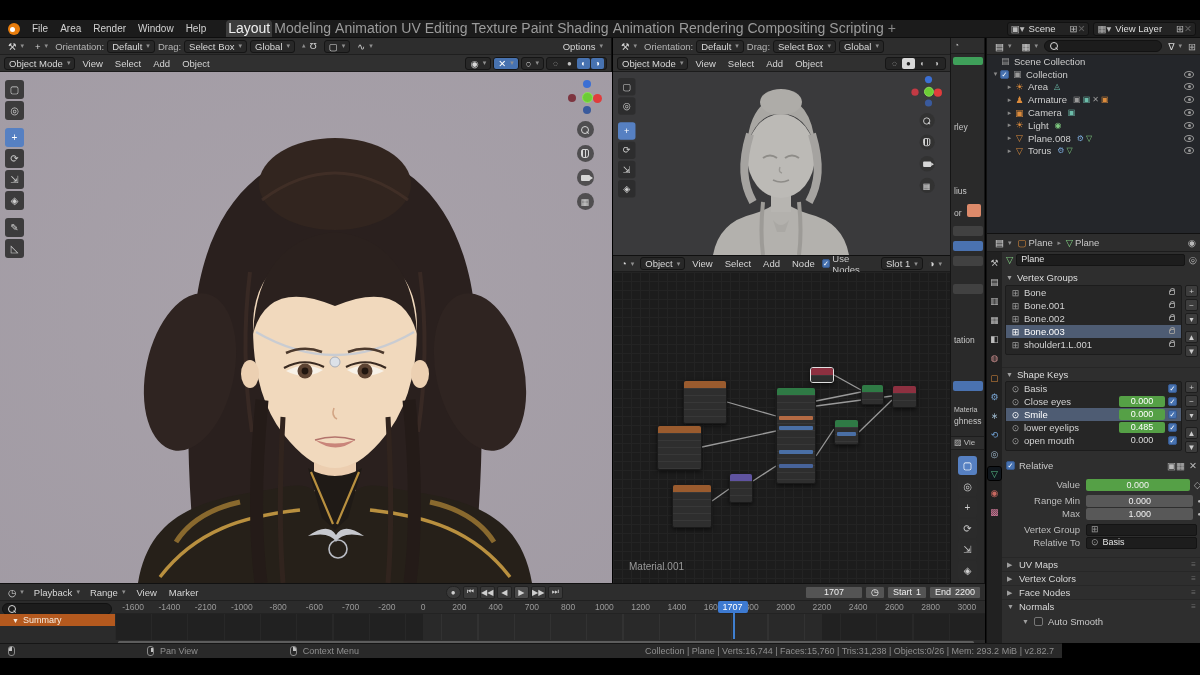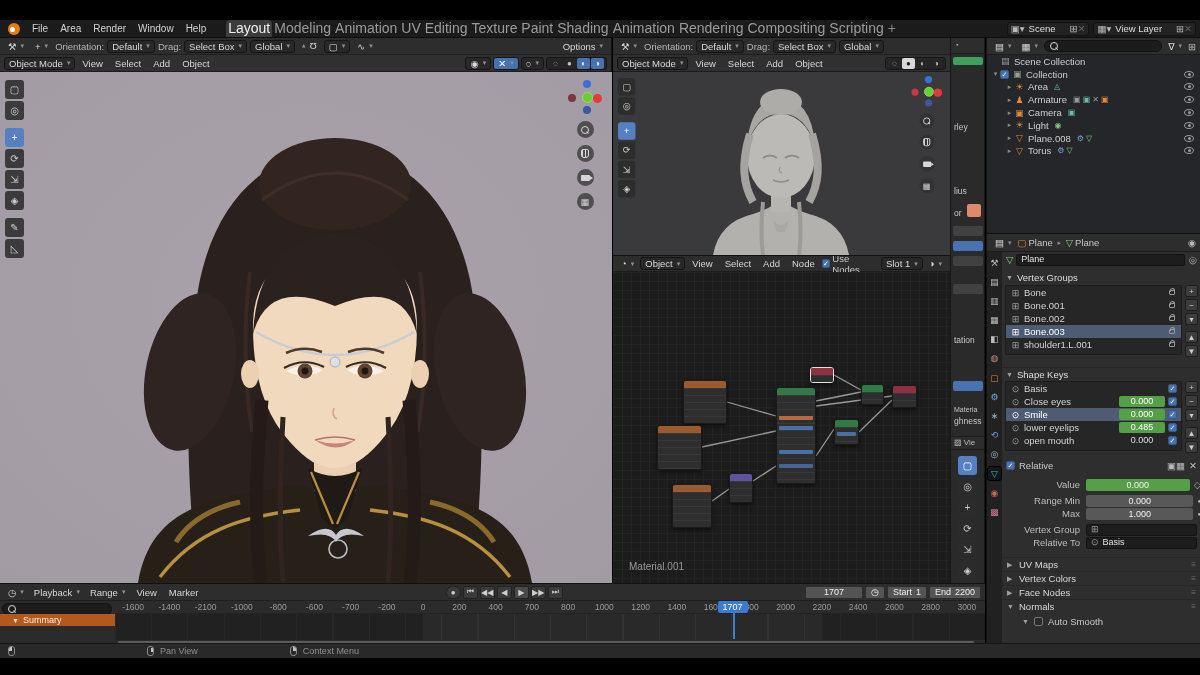--- a/index.html
+++ b/index.html
@@ -102,21 +102,21 @@
   .framefield{height:13px;background:#545454;border:1px solid #2e2e2e;border-radius:2px;color:#f0f0f0;font-size:9px;display:flex;align-items:center;justify-content:center;padding:0 5px;gap:4px}
   .ruler{position:absolute;left:115px;top:17px;width:870px;height:13px;display:flex;font-size:8.5px;color:#9a9a9a;overflow:hidden;border-bottom:1px solid #232323}
   .tick{flex:1;text-align:center;line-height:13px}
   .dope{position:absolute;left:115px;top:30px;width:870px;height:26px;background:#292929;background-image:repeating-linear-gradient(90deg,#323232 0 1px,transparent 1px 36.25px)}
   .dimzone{position:absolute;top:0;bottom:0;background:#00000030}
   .summary{position:absolute;left:0;top:30px;width:115px;height:12px;background:#b4591e;color:#f7ede2;font-size:9px;display:flex;align-items:center;gap:4px;padding:0 12px}
   .playline{position:absolute;top:17px;bottom:4px;width:2px;background:#3f7fd0}
   .playchip{position:absolute;top:17px;height:12px;background:#3d7ad1;color:#fff;border-radius:2px;font-size:9px;line-height:12px;padding:0 5px;transform:translateX(-50%)}
   .hscroll{position:absolute;left:118px;top:57px;width:856px;height:3px;border-radius:2px;background:#5d5d5d}
   
-  .status{left:0;top:643px;width:1200px;height:15px;background:#292929;border-top:1px solid #161616;display:flex;align-items:center;font-size:9px;color:#8f8f8f;padding:0 8px;gap:6px}
+  .status{left:0;top:643px;width:1062px;height:15px;background:#292929;border-top:1px solid #161616;display:flex;align-items:center;font-size:9px;color:#8f8f8f;padding:0 8px;gap:6px}
   .mouse{width:7px;height:10px;border:1px solid #8a8a8a;border-radius:3px;position:relative}
   .mouse i{position:absolute;background:#c2c2c2}
   .mouse.l i{left:0;top:0;width:3px;height:4px;border-radius:2px 0 0 0}
   .mouse.m i{left:2.5px;top:1px;width:2px;height:4px}
   .mouse.r i{right:0;top:0;width:3px;height:4px;border-radius:0 2px 0 0}
   
   .sliver{background:#2a2a2a;border-left:1px solid #151515;border-right:1px solid #151515;font-size:8.5px;color:#c6c6c6;overflow:hidden}
   .frag{position:absolute;left:3px;white-space:nowrap}
   .bluerow{position:absolute;left:2px;width:30px;height:10px;background:#4a72b0;border-radius:2px}
   .grayrow{position:absolute;left:2px;width:30px;height:10px;background:#414141;border-radius:2px}
@@ -808,15 +808,16 @@
     <span class="mouse m">
         <i></i>
       </span>
     <span>Pan View</span>
     <span style="width:80px"></span>
     <span class="mouse r">
         <i></i>
       </span>
     <span>Context Menu</span>
     <span class="grow"></span>
+    <span>Collection | Plane | Verts:16,744 | Faces:15,760 | Tris:31,238 | Objects:0/26 | Mem: 293.2 MiB | v2.82.7</span>
   </div>
 
 </div>
 
 </body></html>

